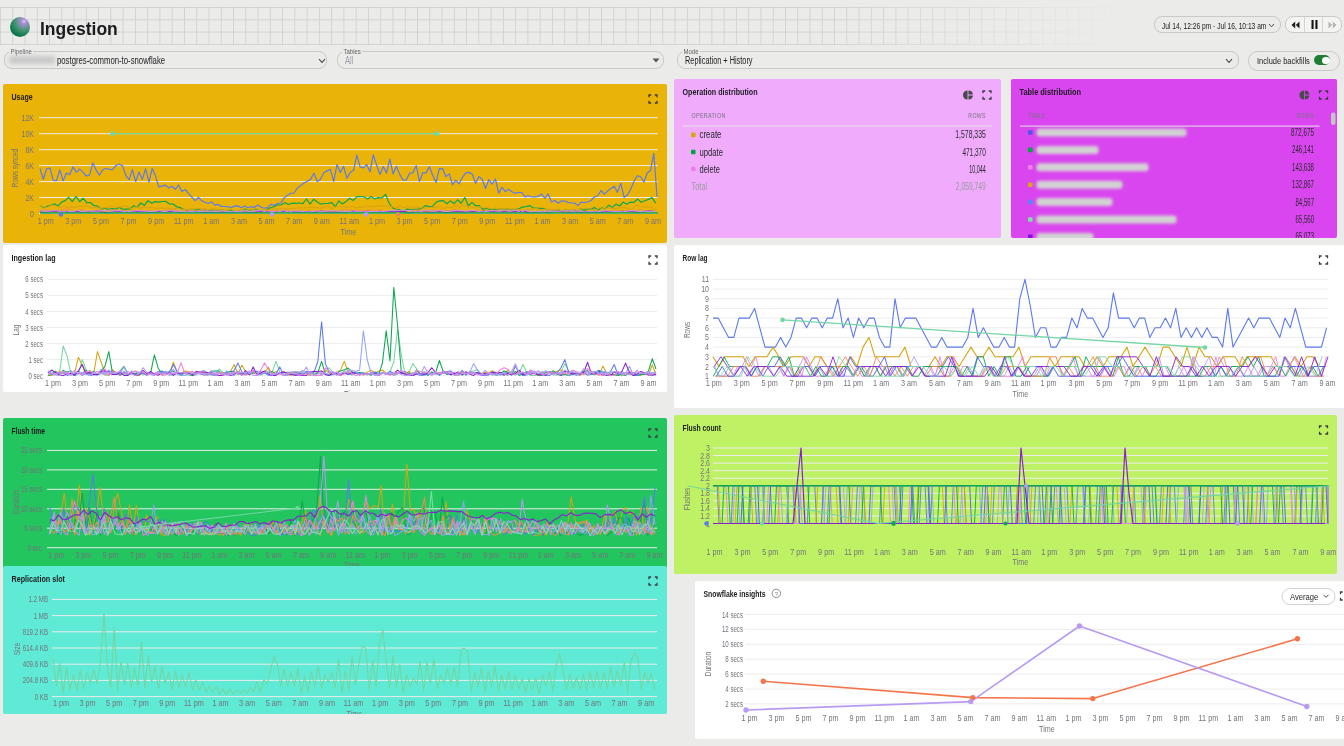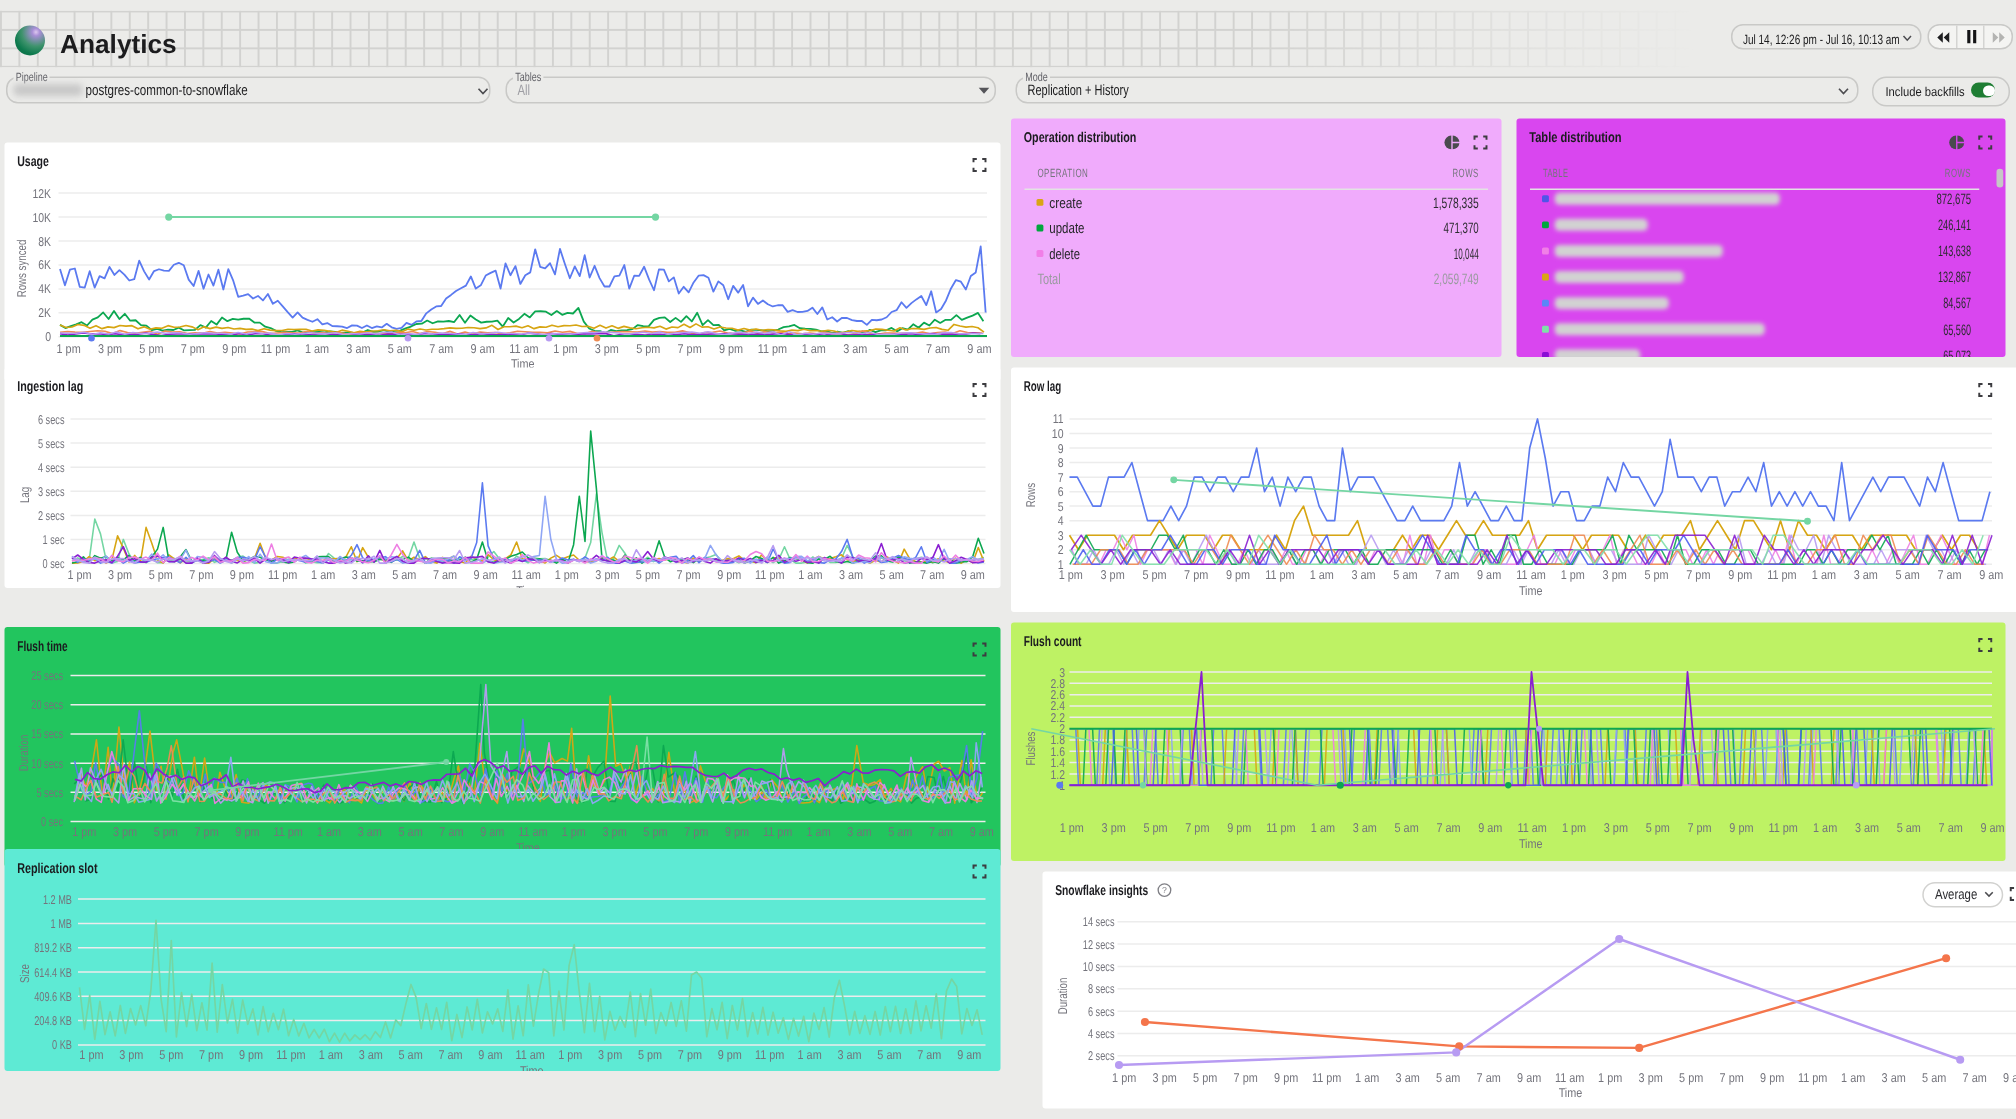--- a/index.html
+++ b/index.html
@@ -1,15 +1,15 @@
 <!DOCTYPE html>
 <html><head><meta charset="utf-8"><style>html,body{margin:0;padding:0}body{width:1344px;height:746px;background:#ebebe9;font-family:"Liberation Sans",sans-serif;position:relative;overflow:hidden}</style></head><body>
 <div style="position:absolute;left:0;top:7px;width:1344px;height:37.5px;background-image:linear-gradient(to right,#d2d2d0 1px,transparent 1px),linear-gradient(to bottom,#d2d2d0 1px,transparent 1px);background-size:12.27px 12.3px;-webkit-mask-image:linear-gradient(to right,#000 62%,transparent 84%);mask-image:linear-gradient(to right,#000 62%,transparent 84%)"></div>
 <div style="position:absolute;left:9.5px;top:16.5px;width:20px;height:20px;border-radius:50%;background:radial-gradient(circle at 70% 22%, #ddc8ef 0%, #a88fd6 12%, #3f936d 45%, #0d7a4d 70%, #0a6342 100%)"></div>
-<div style="position:absolute;left:40px;top:19px;font-size:17.5px;font-weight:700;color:#1c1c1e;white-space:pre;">Analytics</div>
+<div style="position:absolute;left:40px;top:19px;font-size:17.5px;font-weight:700;color:#1c1c1e;white-space:pre;">Ingestion</div>
 <div style="position:absolute;left:1154px;top:16px;width:127px;height:17px;border:1px solid #c9c9c7;border-radius:8px;box-sizing:border-box"></div>
 <div style="position:absolute;left:1162px;top:21px;font-size:9px;font-weight:400;color:#1b1b1d;white-space:pre;transform:scaleX(0.74);transform-origin:0 50%;">Jul 14, 12:26 pm - Jul 16, 10:13 am</div>
 <svg width="7" height="5" viewBox="0 0 7 5" style="position:absolute;left:1268px;top:22.5px">
     <path d="M1 1 L3.5 3.8 L6 1" fill="none" stroke="#4c4c50" stroke-width="1"></path>
   </svg>
 <div style="position:absolute;left:1285px;top:16px;width:57px;height:17px;border:1px solid #c9c9c7;border-radius:8px;box-sizing:border-box;background:#f4f4f2;display:flex">
     <div style="flex:1;border-right:1px solid #d4d4d2;position:relative">
       <svg width="9" height="8" viewBox="0 0 9 8" style="position:absolute;left:5px;top:3.5px">
         <path d="M4.2 0.5 L0.5 4 L4.2 7.5 Z M8.5 0.5 L4.8 4 L8.5 7.5 Z" fill="#1f1f21"></path>
       </svg>
@@ -42,21 +42,21 @@
 <div style="position:absolute;left:677px;top:51.4px;width:561.7px;height:17.4px;border:1px solid #c9c9c7;border-radius:8px;box-sizing:border-box"></div>
 <div style="position:absolute;left:682px;top:47.8px;font-size:8px;color:#626268;background:#ebebe9;padding:0 2px;line-height:8px;transform:scaleX(0.75);transform-origin:0 50%">Mode</div>
 <div style="position:absolute;left:685px;top:54.8px;font-size:10px;font-weight:400;color:#1c1c1e;white-space:pre;transform:scaleX(0.734);transform-origin:0 50%;">Replication + History</div>
 <svg width="8" height="6" viewBox="0 0 8 6" style="position:absolute;left:1224.7px;top:57.5px">
     <path d="M1 1.2 L4 4.4 L7 1.2" fill="none" stroke="#4c4c50" stroke-width="1.1"></path>
   </svg>
 <div style="position:absolute;left:1248px;top:51px;width:92px;height:19.5px;border:1px solid #c9c9c7;border-radius:9.5px;box-sizing:border-box"></div>
 <div style="position:absolute;left:1256.5px;top:55.5px;font-size:8.5px;font-weight:400;color:#1b1b1d;white-space:pre;transform:scaleX(0.88);transform-origin:0 50%;">Include backfills</div>
 <div style="position:absolute;left:1313.5px;top:55.3px;width:16.5px;height:10px;background:#1e7d33;border-radius:5px"></div>
 <div style="position:absolute;left:1322px;top:56.5px;width:7.5px;height:7.5px;background:#fff;border-radius:50%"></div>
-<div style="position:absolute;left:2.5px;top:95px;width:664px;height:159px;background:#ffffff;border-radius:2px;overflow:hidden">
+<div style="position:absolute;left:2.5px;top:84px;width:664px;height:159px;background:#eab308;border-radius:2px;overflow:hidden">
     <svg width="664" height="159" viewBox="0 0 664 159" style="position:absolute;left:0;top:0" font-family="Liberation Sans, sans-serif">
       <text x="8.5" y="15.8" font-size="9.5" font-weight="700" fill="#1b1b1f" textLength="21.1" lengthAdjust="spacingAndGlyphs">Usage</text>
       <g transform="translate(645,10)">
         <path d="M1 3.2 V1 H3.2 M6.8 1 H9 V3.2 M9 6.8 V9 H6.8 M3.2 9 H1 V6.8" fill="none" stroke="#3c3c40" stroke-width="1.3"></path>
       </g>
       <line x1="36" y1="129.5" x2="655" y2="129.5" stroke="#ececec" stroke-width="1"></line>
       <text x="27.1" y="132.5" font-size="8.5" fill="#74747c" textLength="3.9" lengthAdjust="spacingAndGlyphs">0</text>
       <line x1="36" y1="113.5" x2="655" y2="113.5" stroke="#ececec" stroke-width="1"></line>
       <text x="22.5" y="116.5" font-size="8.5" fill="#74747c" textLength="8.5" lengthAdjust="spacingAndGlyphs">2K</text>
       <line x1="36" y1="97.6" x2="655" y2="97.6" stroke="#ececec" stroke-width="1"></line>

